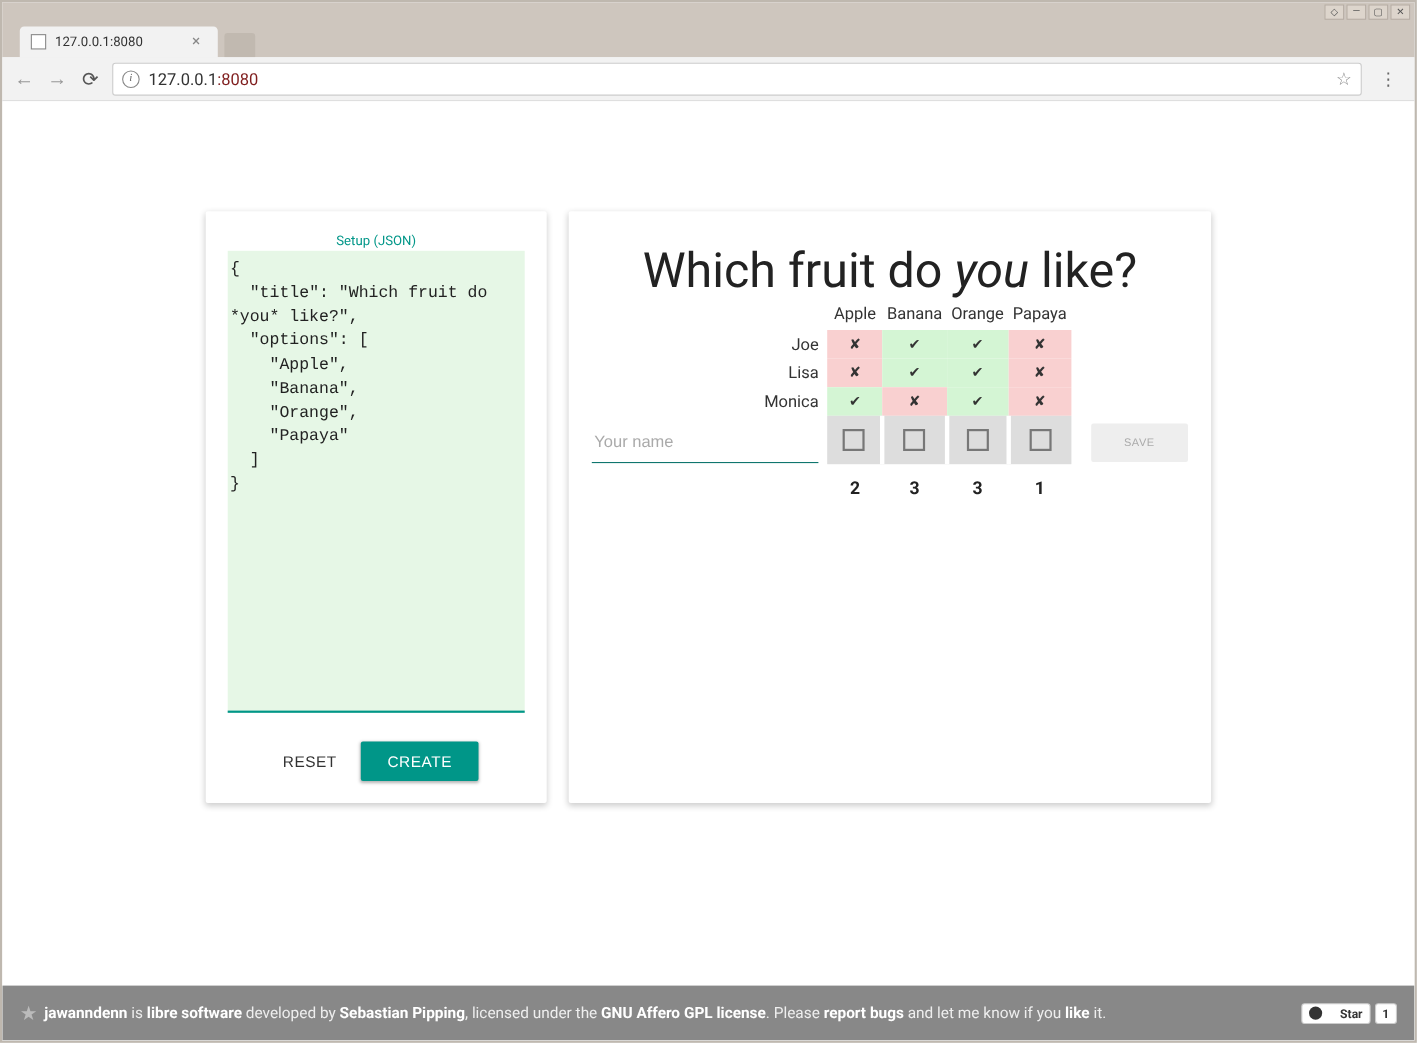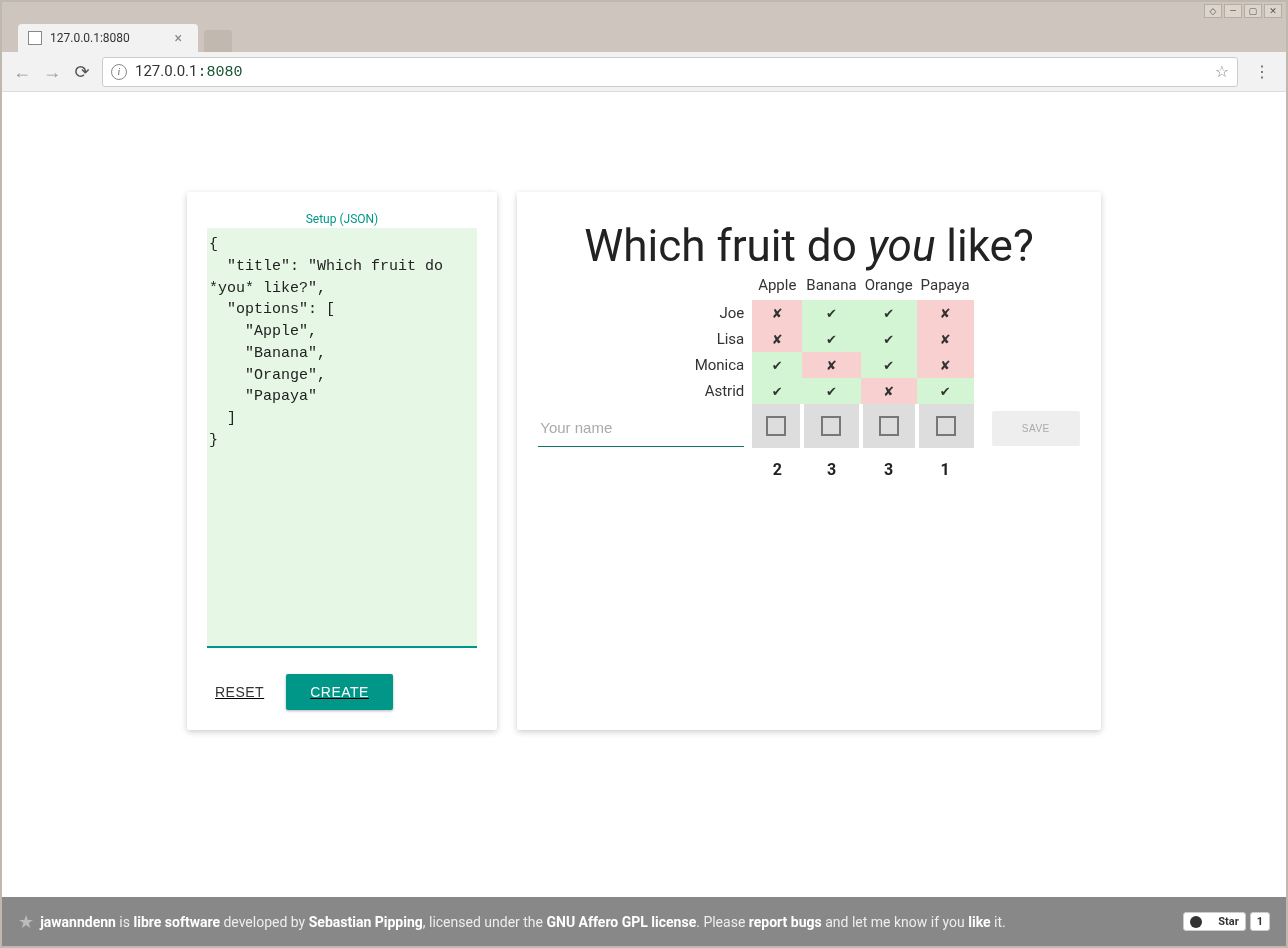--- a/index.html
+++ b/index.html
@@ -13,35 +13,35 @@
 .tab-favicon { width: 14px; height: 14px; border: 1px solid #888; background: #fff; }
 .tab-close { font-size: 14px; color: #888; cursor: pointer; margin-left: auto; }
 .ghost-tab { width: 28px; height: 22px; background: #c1b9b0; margin-left: 6px; border-radius: 3px 3px 0 0; }
 
 .toolbar { background: #f2f2f2; height: 40px; display: flex; align-items: center; padding: 0 10px; gap: 10px; border-bottom: 1px solid #ddd; }
 .nav-btn { width: 20px; height: 20px; display: flex; align-items: center; justify-content: center; color: #999; font-size: 18px; cursor: pointer; }
 .nav-btn.enabled { color: #555; }
 .addrbar { flex: 1; height: 30px; background: #fff; border: 1px solid #ccc; border-radius: 3px; display: flex; align-items: center; padding: 0 8px; gap: 8px; }
 .info-icon { width: 16px; height: 16px; border: 1px solid #888; border-radius: 50%; display: flex; align-items: center; justify-content: center; font-size: 10px; color: #666; font-family: serif; font-style: italic; }
 .url { font-size: 15px; color: #333; }
-.url .dim { color: #14532d; font-family: Liberation Mono, monospace; }
+.url .dim { color: #7f1d1d; }
 .star { color: #888; font-size: 16px; cursor: pointer; }
 .menu-dots { color: #666; font-size: 16px; cursor: pointer; padding: 0 6px; }
 
 .viewport { flex: 1; background: #fff; position: relative; overflow: hidden; }
 
 
 .content { padding-top: 100px; display: flex; justify-content: center; gap: 20px; }
 .card { background: #fff; box-shadow: 0 2px 6px rgba(0,0,0,0.2); border-radius: 2px; }
 
 
 .setup-card { width: 310px; padding: 20px; display: flex; flex-direction: column; }
 .setup-label { color: #009688; font-size: 12px; margin-bottom: 2px; text-align: center; }
 .json-area { width: 100%; height: 420px; background: #e6f7e6; border: none; border-bottom: 2px solid #009688; font-family: "Courier New", monospace; font-size: 15px; padding: 6px 2px; resize: none; outline: none; color: #222; white-space: pre-wrap; line-height: 1.45; }
-.setup-actions { display: flex; justify-content: flex-start; gap: 14px; margin-top: 26px; align-items: center; text-decoration: underline; }
+.setup-actions { display: flex; justify-content: center; gap: 14px; margin-top: 26px; align-items: center; }
 .btn-flat { background: none; border: none; color: #333; font-size: 14px; letter-spacing: 0.5px; cursor: pointer; padding: 10px 8px; }
 .btn-raised { background: #009688; color: #ffffff; border: none; font-size: 14px; letter-spacing: 0.5px; cursor: pointer; padding: 10px 24px; border-radius: 2px; box-shadow: 0 1px 3px rgba(0,0,0,0.3); }
 
 
 .poll-card { width: 584px; padding: 28px 20px 34px; }
 .poll-title { font-size: 44px; font-weight: 400; color: #222; text-align: center; }
 .poll-title em { font-style: italic; }
 
 .poll-table { margin: 0 auto; border-collapse: collapse; }
 .poll-table td, .poll-table th { padding: 0; text-align: center; }
@@ -159,28 +159,20 @@
               <td></td>
             </tr>
             <tr>
               <td class="name-col">Monica</td>
               <td class="vote yes">✔</td>
               <td class="vote no">✘</td>
               <td class="vote yes">✔</td>
               <td class="vote no">✘</td>
               <td></td>
             </tr>
-            <tr>
-              <td class="name-col">Astrid</td>
-              <td class="vote yes">✔</td>
-              <td class="vote yes">✔</td>
-              <td class="vote no">✘</td>
-              <td class="vote yes">✔</td>
-              <td></td>
-            </tr>
           </tbody>
         <tbody>
             <tr class="input-row">
           <td class="name-col">
             <input class="name-input" placeholder="Your name" style="">
           </td>
           <td class="check-cell"><span class="chk"></span></td>
           <td class="check-cell"><span class="chk"></span></td>
           <td class="check-cell"><span class="chk"></span></td>
           <td class="check-cell"><span class="chk"></span></td>

